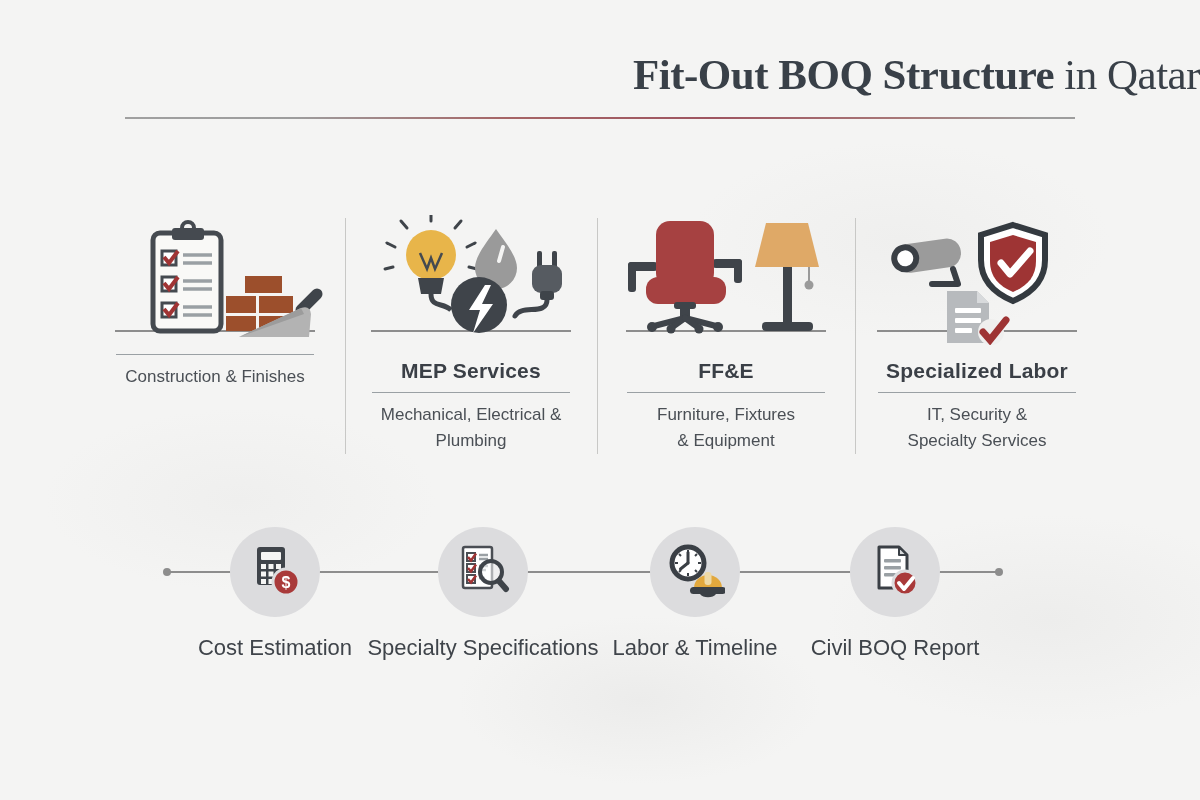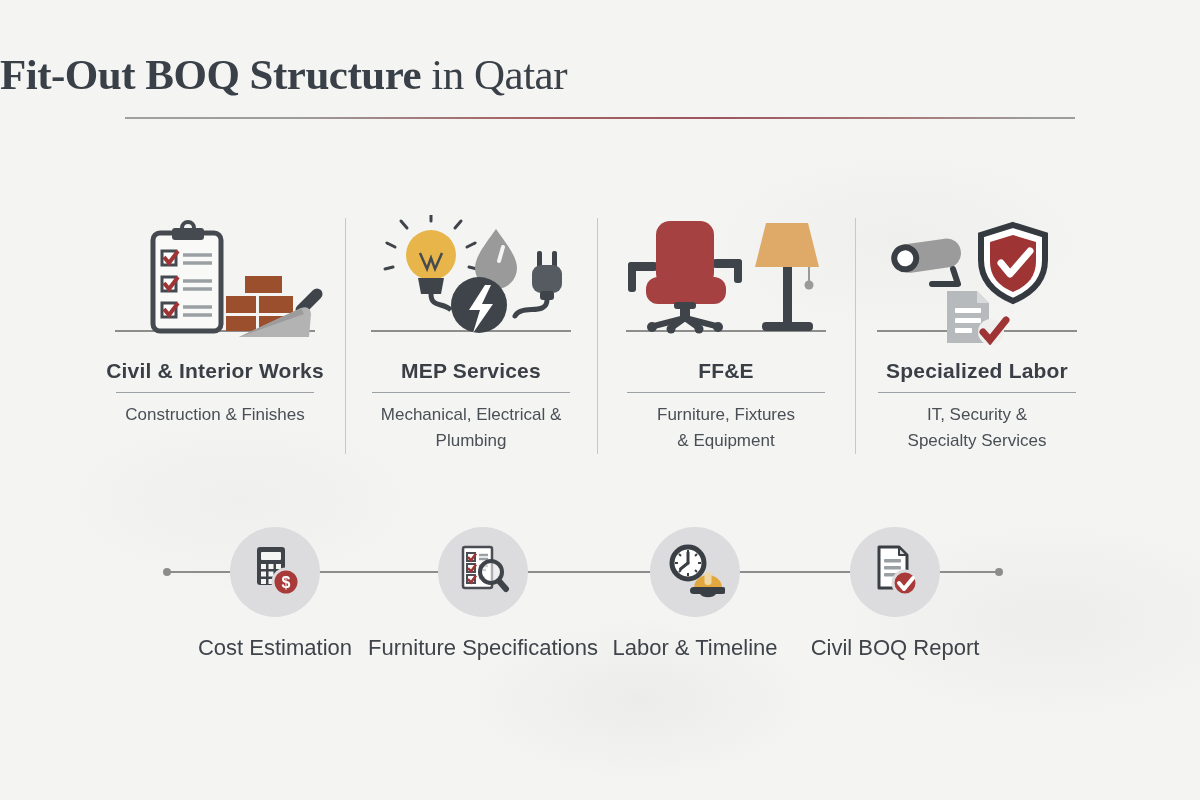--- a/index.html
+++ b/index.html
@@ -19,21 +19,21 @@
       radial-gradient(ellipse 280px 130px at 240px 500px, #efefee 0%, rgba(239,239,238,0) 70%),
       radial-gradient(ellipse 320px 150px at 1050px 620px, #ededec 0%, rgba(237,237,236,0) 70%),
       #f4f4f3;
   }
 
   
   .page-title {
     position: absolute;
     top: 50px; left: 0;
     width: 1200px;
-    text-align: left;
+    text-align: right;
     font-family: "Liberation Serif", serif;
     font-size: 43px;
     font-weight: 700;
     letter-spacing: -0.5px;
     color: #394048;
   }
   .page-title .title-suffix { font-weight: 400; }
   .title-rule {
     position: absolute;
     top: 117px; left: 125px;
@@ -148,21 +148,20 @@
             <rect x="154" y="81" width="34" height="17"></rect>
             <rect x="121" y="101" width="30" height="15"></rect>
             <rect x="154" y="101" width="34" height="15"></rect>
           </g>
 
           <line x1="196" y1="95" x2="212" y2="79" stroke="#3f444a" stroke-width="11" stroke-linecap="round"></line>
           <path d="M134 122 L196 93 Q205 90 206 99 L204 122 Z" fill="#b3b3b3"></path>
           <path d="M134 122 L196 93 l3 6 Z" fill="#9c9c9c"></path>
         </svg>
       </div>
-      <h2 class="cat-title">Civil &amp; Interior Works</h2>
       <div class="cat-rule"></div>
       <p class="cat-sub">Construction &amp; Finishes</p>
     </article>
 
     <article class="category" style="left:351px">
       <div class="icon-area">
         <svg width="220" height="130" viewBox="0 0 220 130">
           <line x1="10" y1="116" x2="210" y2="116" stroke="#8d8d8d" stroke-width="2"></line>
 
           <g stroke="#3f444a" stroke-width="3" stroke-linecap="round">
@@ -313,21 +312,21 @@
             <line x1="26" y1="24" x2="35" y2="24" stroke="#9aa0a4" stroke-width="2.5"></line>
             <line x1="26" y1="28" x2="33" y2="28" stroke="#9aa0a4" stroke-width="2.5"></line>
             <rect x="14" y="33" width="8" height="8" fill="#fff" stroke="#4a4e54" stroke-width="2"></rect>
             <path d="M15 37 l3 3.5 l5 -7" stroke="#a03434" stroke-width="2.5" fill="none"></path>
             <line x1="26" y1="36" x2="32" y2="36" stroke="#9aa0a4" stroke-width="2.5"></line>
           </g>
           <circle cx="38" cy="30" r="11" fill="rgba(255,255,255,0.55)" stroke="#3f444a" stroke-width="4"></circle>
           <line x1="46" y1="39" x2="53" y2="47" stroke="#3f444a" stroke-width="6" stroke-linecap="round"></line>
         </svg>
       </div>
-      <div class="step-label">Furniture Specifications</div>
+      <div class="step-label">Specialty Specifications</div>
     </div>
 
     <div class="step" style="left:575px">
       <div class="step-circle">
         <svg width="60" height="60" viewBox="0 0 60 60">
           <circle cx="23" cy="21" r="16" fill="#fff" stroke="#3a3f45" stroke-width="5"></circle>
           <g stroke="#3a3f45" stroke-width="2">
             <line x1="23" y1="8" x2="23" y2="11"></line>
               <line x1="23" y1="31" x2="23" y2="34"></line>
             <line x1="10" y1="21" x2="13" y2="21"></line>

